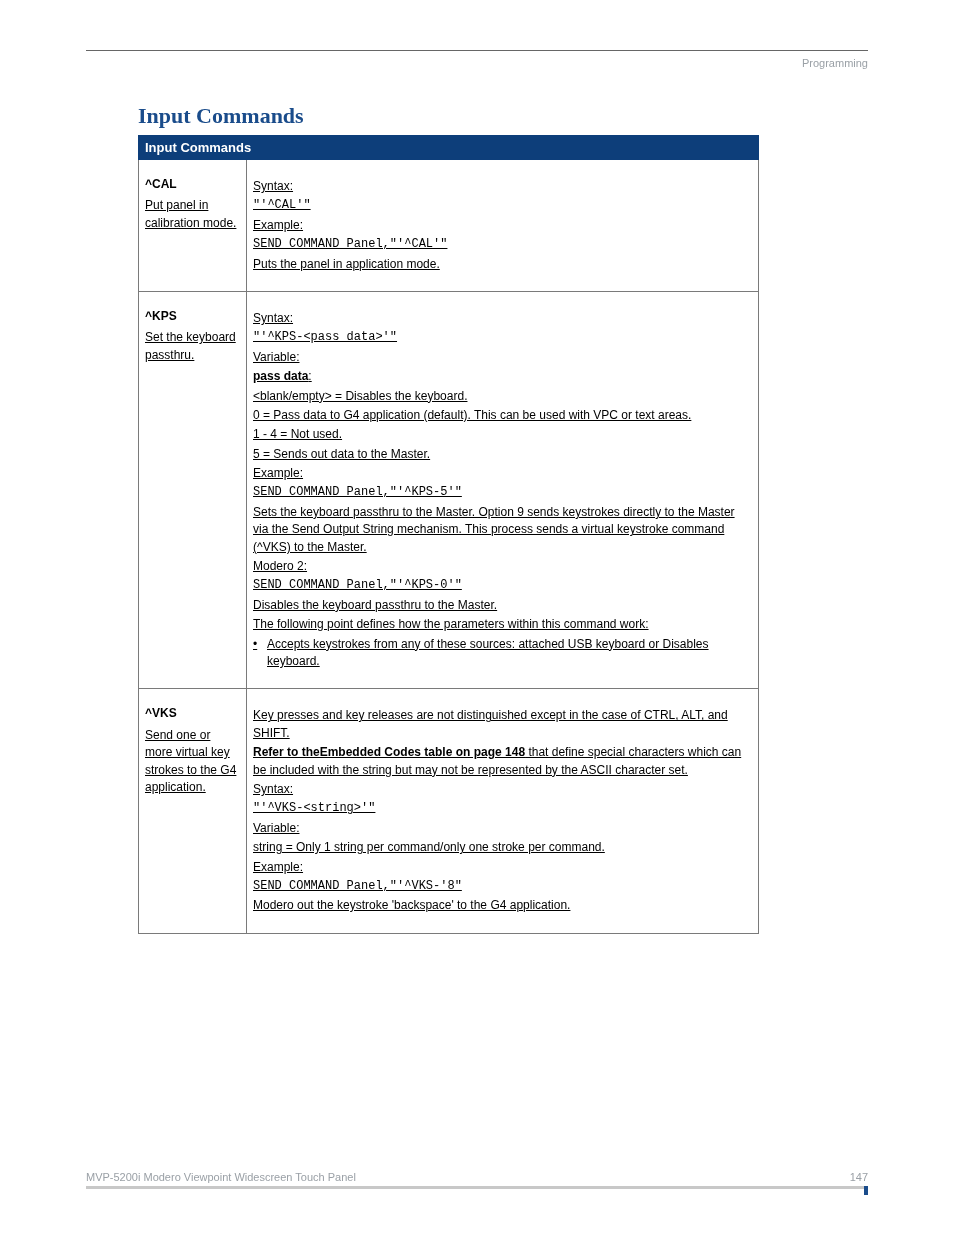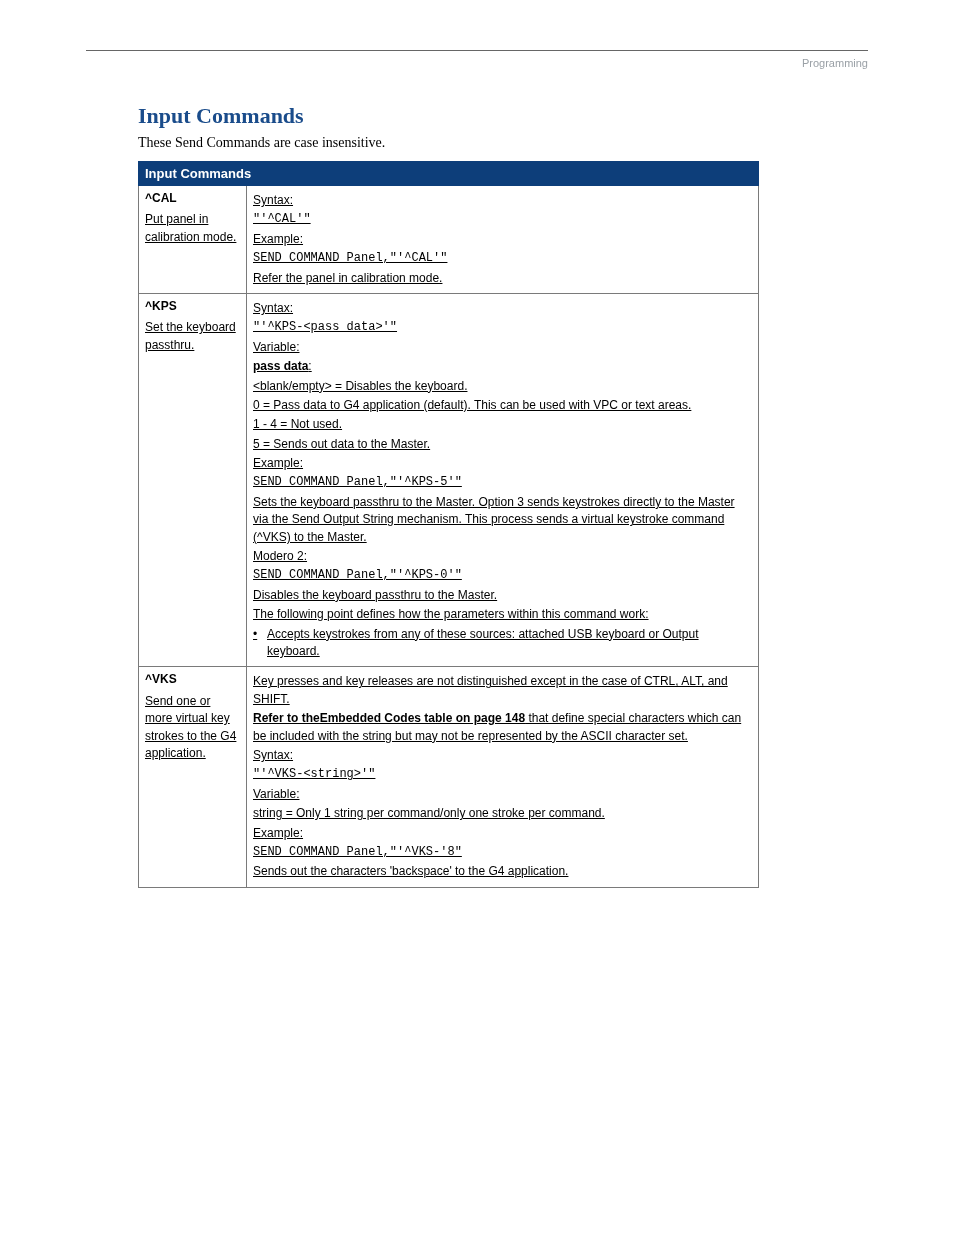--- a/index.html
+++ b/index.html
@@ -52,21 +52,21 @@
     font-size: 13px;
     font-weight: bold;
     text-align: left;
     padding: 4px 6px;
     border: 1px solid #0d3e7a;
   }
   table.cmd td {
     border: 1px solid #7a7a7a;
     vertical-align: top;
     font-size: 12px;
-    padding: 4px 6px;
+    padding: 16px 6px;
     line-height: 1.45;
   }
   .col-left { width: 108px; }
   .cmd-name {
     font-weight: bold;
     font-size: 12px;
     margin-bottom: 4px;
   }
   .cmd-desc {
     font-size: 12px;
@@ -123,21 +123,20 @@
 </style>
 </head>
 <body>
 
 <div class="page">
   <div class="top-rule"></div>
   <div class="header-right">Programming</div>
 
   <div class="content">
     <div class="h1">Input Commands</div>
-    <div class="intro">These Send Commands are case insensitive.</div>
 
     <table class="cmd">
       <colgroup>
           <col class="col-left">
           <col>
         </colgroup>
       <tbody>
           <tr>
         <th class="tblhead" colspan="2">Input Commands</th>
       </tr>
@@ -145,67 +144,74 @@
       <tr>
         <td>
           <div class="cmd-name">^CAL</div>
           <div class="cmd-desc">Put panel in calibration mode.</div>
         </td>
         <td>
           <div class="p">Syntax:</div>
           <div class="p code">"'^CAL'"</div>
           <div class="p">Example:</div>
           <div class="p code">SEND COMMAND Panel,"'^CAL'"</div>
-          <div class="p">Refer the panel in calibration mode.</div>
+          <div class="p">Puts the panel in application mode.</div>
         </td>
       </tr>
 
       <tr>
         <td>
           <div class="cmd-name">^KPS</div>
           <div class="cmd-desc">Set the keyboard passthru.</div>
         </td>
         <td>
           <div class="p">Syntax:</div>
           <div class="p code">"'^KPS-&lt;pass data&gt;'"</div>
           <div class="p">Variable:</div>
           <div class="p indent"><span class="indent-bold" style="margin-left:0;font-weight:bold">pass data</span><span>:</span></div>
           <div class="p indent">&lt;blank/empty&gt; = Disables the keyboard.</div>
           <div class="p indent">0 = Pass data to G4 application (default). This can be used with VPC or text areas.</div>
           <div class="p indent">1 - 4 = Not used.</div>
           <div class="p indent">5 = Sends out data to the Master.</div>
           <div class="p">Example:</div>
           <div class="p code">SEND COMMAND Panel,"'^KPS-5'"</div>
-          <div class="p">Sets the keyboard passthru to the Master. Option 3 sends keystrokes directly to the Master via the Send Output String mechanism. This process sends a virtual keystroke command (^VKS) to the Master.</div>
+          <div class="p">Sets the keyboard passthru to the Master. Option 9 sends keystrokes directly to the Master via the Send Output String mechanism. This process sends a virtual keystroke command (^VKS) to the Master.</div>
           <div class="p">Modero 2:</div>
           <div class="p code">SEND COMMAND Panel,"'^KPS-0'"</div>
           <div class="p">Disables the keyboard passthru to the Master.</div>
           <div class="p">The following point defines how the parameters within this command work:</div>
           <div class="p bullet-row">
             <div class="bullet-dot">•</div>
-            <div>Accepts keystrokes from any of these sources: attached USB keyboard or Output keyboard.</div>
+            <div>Accepts keystrokes from any of these sources: attached USB keyboard or Disables keyboard.</div>
           </div>
         </td>
       </tr>
 
       <tr>
         <td>
           <div class="cmd-name">^VKS</div>
           <div class="cmd-desc">Send one or more virtual key strokes to the G4 application.</div>
         </td>
         <td>
           <div class="p">Key presses and key releases are not distinguished except in the case of CTRL, ALT, and SHIFT.</div>
           <div class="p"><span style="font-weight:bold">Refer to theEmbedded Codes table on page 148</span><span> that define special characters which can be included with the string but may not be represented by the ASCII character set.</span></div>
           <div class="p">Syntax:</div>
           <div class="p code">"'^VKS-&lt;string&gt;'"</div>
           <div class="p">Variable:</div>
           <div class="p indent">string = Only 1 string per command/only one stroke per command.</div>
           <div class="p">Example:</div>
           <div class="p code">SEND COMMAND Panel,"'^VKS-'8"</div>
-          <div class="p">Sends out the characters 'backspace' to the G4 application.</div>
+          <div class="p">Modero out the keystroke 'backspace' to the G4 application.</div>
         </td>
       </tr>
 
     </tbody>
       </table>
   </div>
 
+  <div class="footer">
+    <div class="footer-line">
+      <span>MVP-5200i Modero Viewpoint Widescreen Touch Panel</span>
+      <span>147</span>
+    </div>
+    <div class="footer-rule"></div>
+  </div>
 </div>
 
 </body></html>

